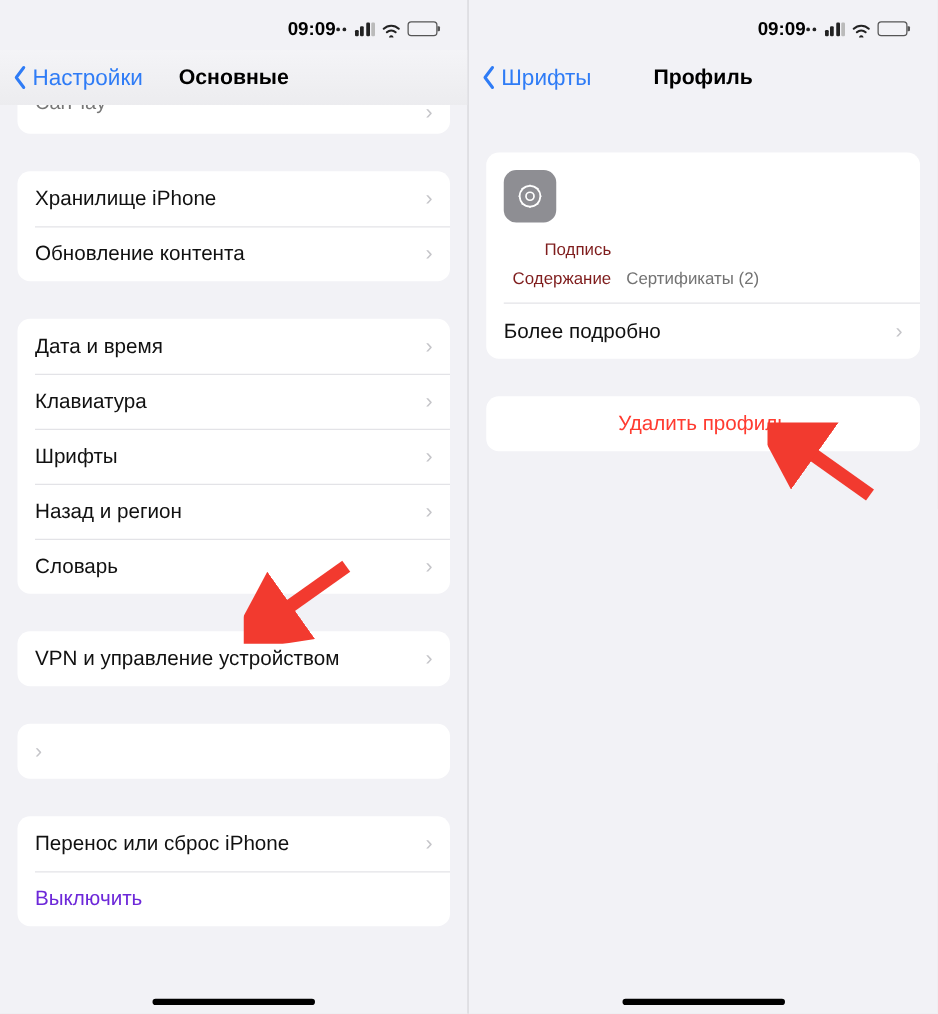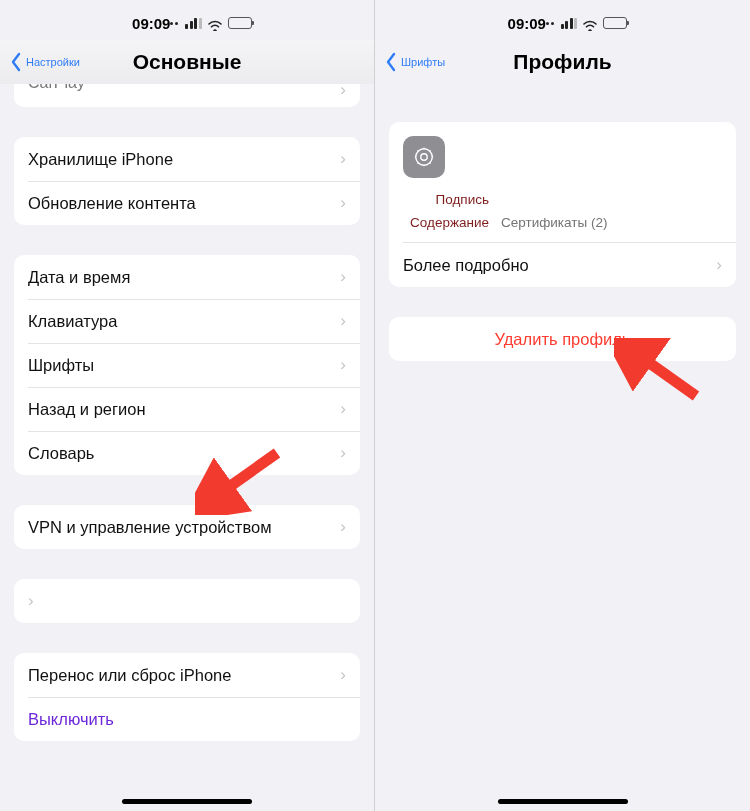--- a/index.html
+++ b/index.html
@@ -19,21 +19,21 @@
     position: relative;
     overflow: hidden;
   }
   .phone.left { border-right: 1px solid #d0d0d4; }
 
   
   .status-bar {
     height: 40px;
     display: flex;
     align-items: center;
-    justify-content: center;
+    justify-content: flex-end;
     padding: 6px 24px 0 34px;
     font-size: 15px;
     font-weight: 600;
     color: #000;
   }
   .status-right {
     display: flex;
     align-items: center;
     gap: 5px;
   }
@@ -58,30 +58,30 @@
   .nav {
     height: 44px;
     position: relative;
     display:flex;
     align-items:center;
     padding: 0 10px;
   }
   .nav.left-nav { background: linear-gradient(#f4f4f7,#ecECEf);}
   .back {
     display:flex; align-items:center; gap:4px;
-    color:#2f7cf6; font-size:11px;
+    color:#2f7cf6; font-size:18px;
   }
   .chevron-left {
     width: 12px; height: 20px;
     display:inline-block;
   }
   .chevron-left svg { display:block; }
   .title {
     position:absolute; left:0; right:0; text-align:center;
-    font-size:21px; font-weight:600; color:#000;
+    font-size:17px; font-weight:600; color:#000;
     pointer-events:none;
   }
 
   .content { padding: 0; }
 
   .group {
     margin: 0 14px;
     background:#fff;
     border-radius: 10px;
     overflow:hidden;

